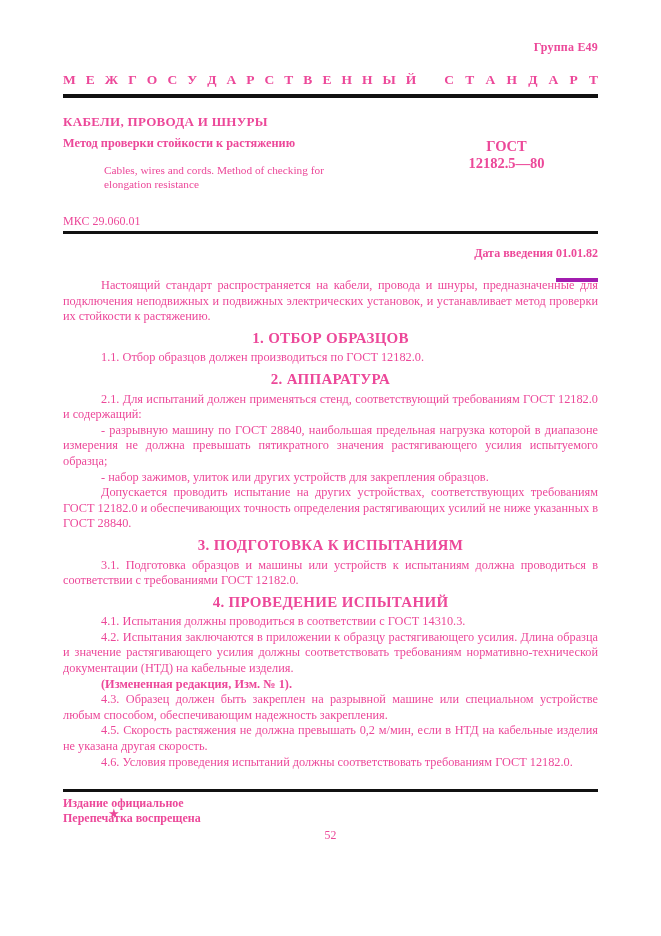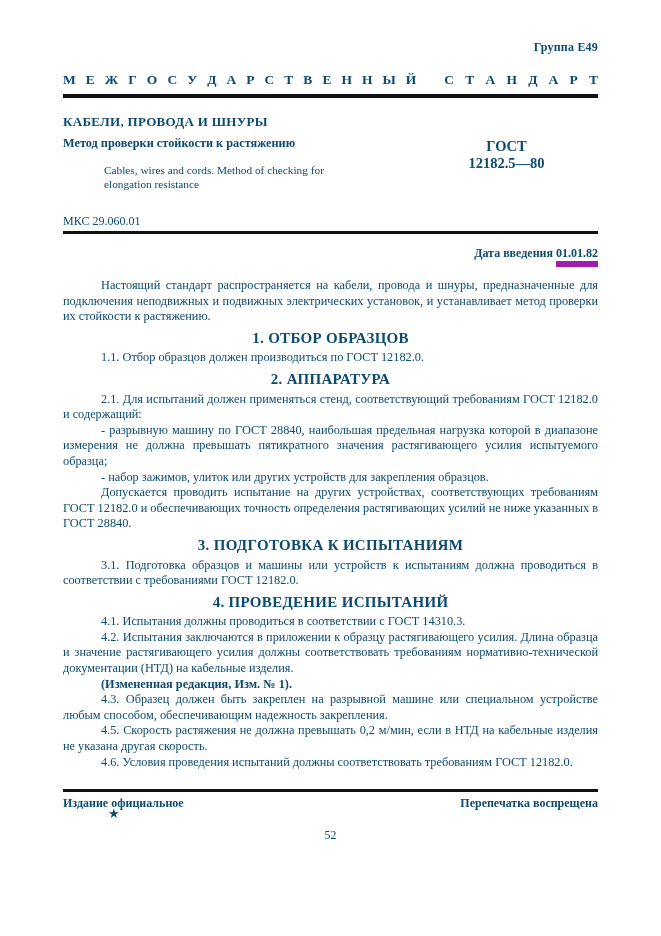--- a/index.html
+++ b/index.html
@@ -4,21 +4,21 @@
 <style>
   * { margin: 0; padding: 0; box-sizing: border-box; }
   html, body { background: #e8e8e8; }
   .page {
     position: relative;
     width: 661px;
     height: 936px;
     margin: 0 auto;
     background: #ffffff;
     font-family: "Liberation Serif", "DejaVu Serif", serif;
-    color: #0c4a6e;
+    color: #ec4899;
     overflow: hidden;
   }
   .band { position: absolute; left: 63px; right: 63px; }
 
   .group-label {
     top: 40px;
     text-align: right;
     font-size: 12px;
     font-weight: bold;
     letter-spacing: 0.2px;
@@ -63,22 +63,22 @@
 
   .mks-line { top: 214px; font-size: 12px; }
 
   .date-line {
     top: 246px;
     text-align: right;
     font-size: 12px;
     font-weight: bold;
   }
   .date-line .date-value {
-    border-bottom: 6px solid #a21caf;
-    padding-bottom: 1px;
+    border-bottom: 4px solid #a21caf;
+    padding-bottom: 18px;
   }
 
   .body-blocks {
     top: 278px;
     font-size: 12.3px;
     line-height: 15.6px;
   }
   .para {
     text-align: justify;
     text-indent: 38px;
@@ -91,20 +91,21 @@
     letter-spacing: 0.3px;
     margin: 6px 0 4px;
   }
 
   .footer-row {
     top: 796px;
     display: flex;
     justify-content: space-between;
     font-size: 12px;
     font-weight: bold;
+    flex-direction: column;
   }
   .star {
     position: absolute;
     top: 806px;
     left: 108px;
     font-size: 13px;
     font-weight: normal;
   }
   .page-number {
     top: 828px;

